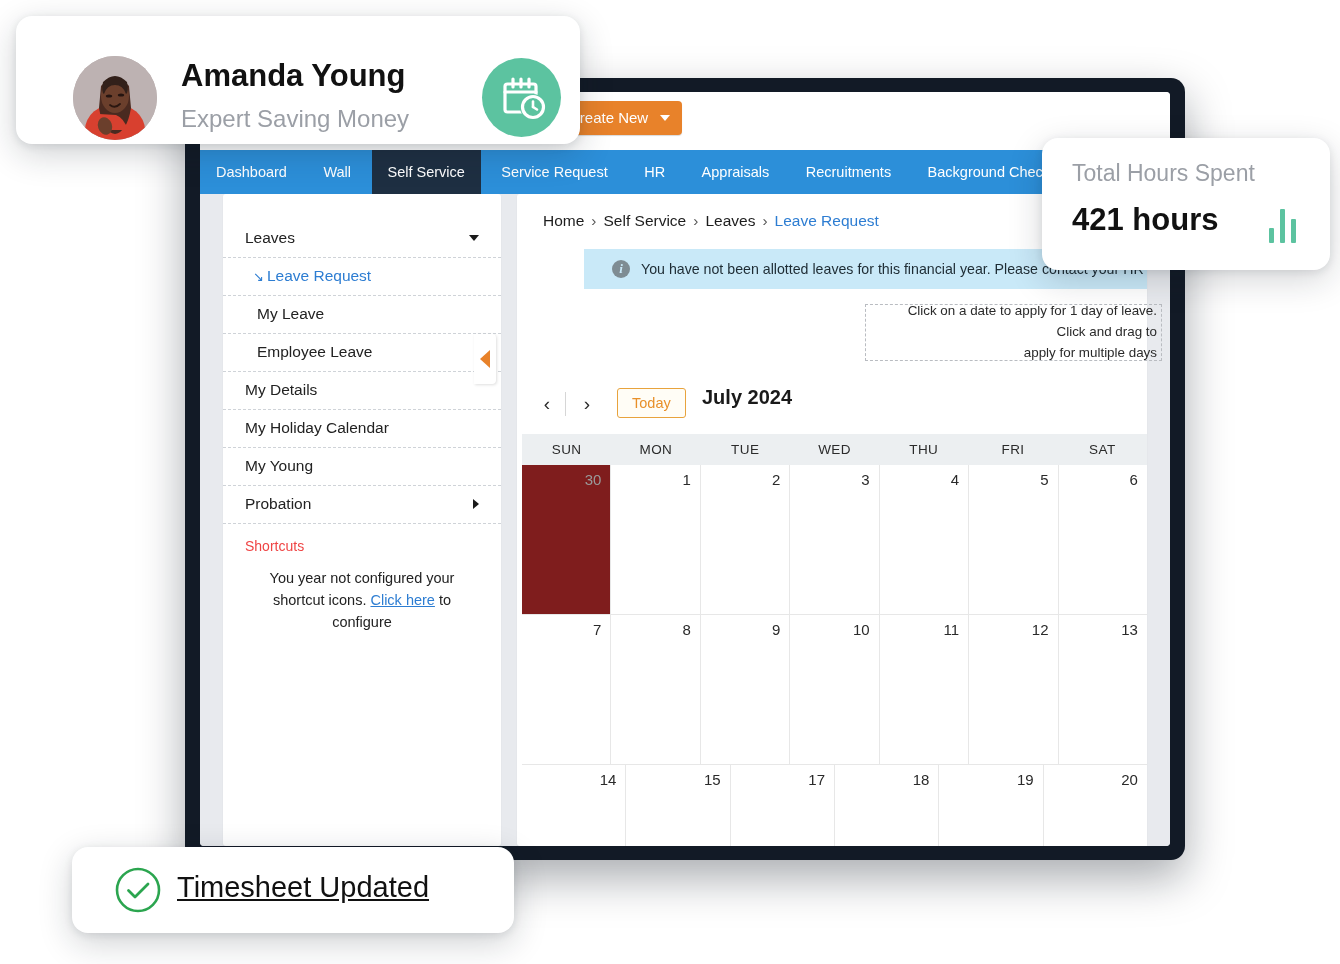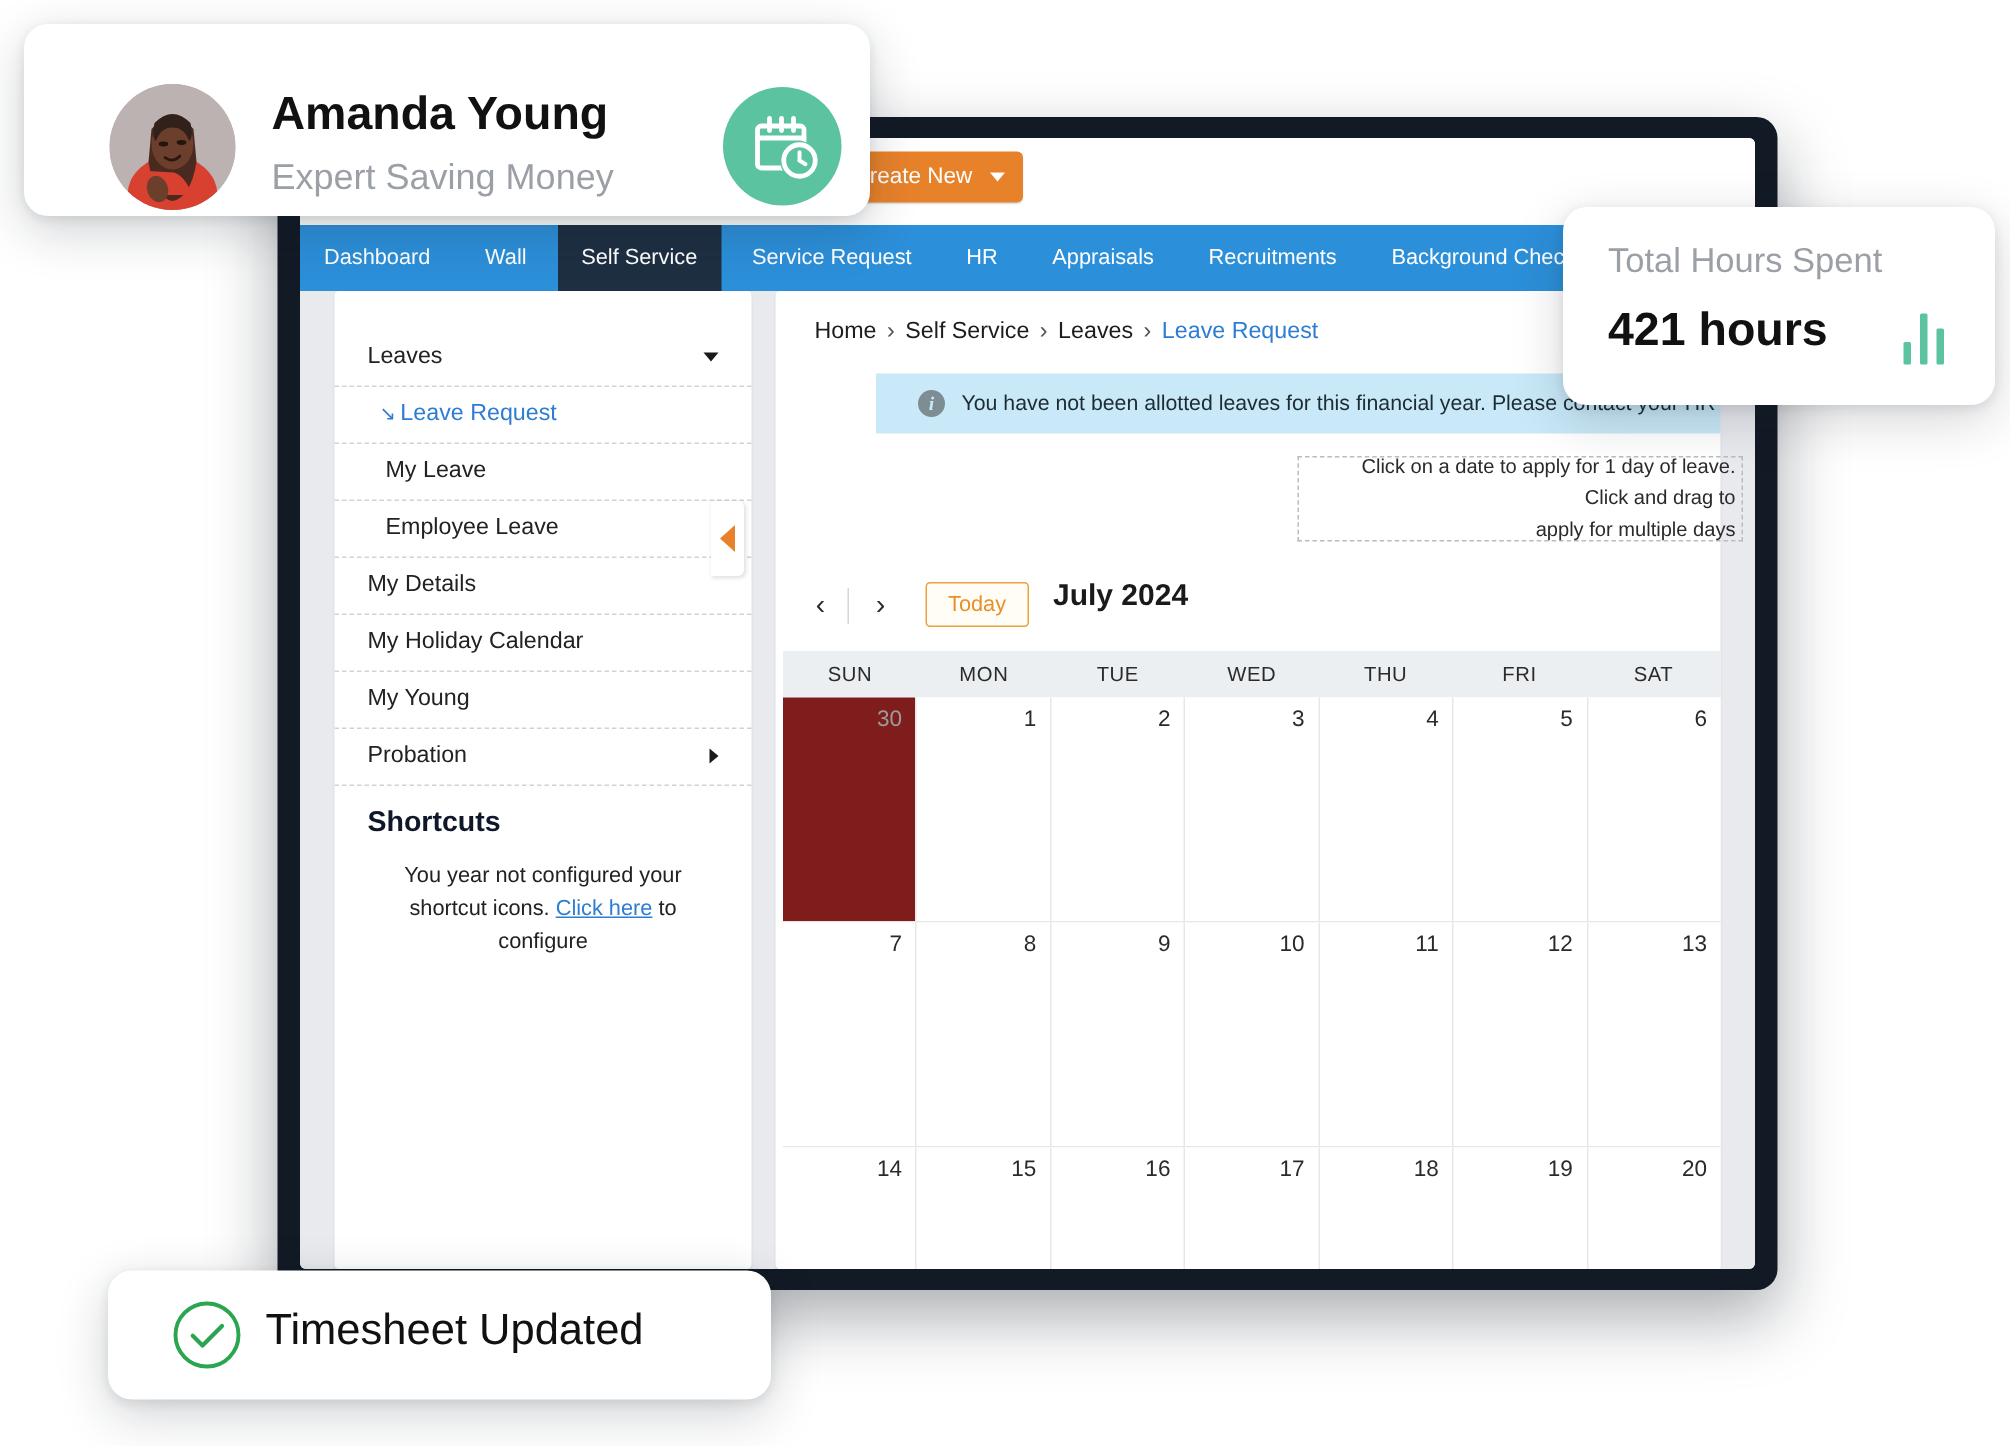--- a/index.html
+++ b/index.html
@@ -69,21 +69,21 @@
   .menu-caret-down{
     position:absolute;right:22px;top:15px;width:0;height:0;
     border-left:5px solid transparent;border-right:5px solid transparent;border-top:6px solid #1a1a1a;
   }
   .menu-caret-right{
     position:absolute;right:22px;top:13px;width:0;height:0;
     border-top:5px solid transparent;border-bottom:5px solid transparent;border-left:6px solid #1a1a1a;
   }
   .sub-arrow{display:inline-block;color:#2d7dd2;font-size:13px;margin-right:3px;}
   #shortcuts-block{padding:14px 22px 0 22px;}
-  #shortcuts-title{font-size:19px;font-weight:bold;color:#0f172a;margin-bottom:13px;}
+  #shortcuts-title{font-size:14px;font-weight:normal;color:#ef4444;margin-bottom:13px;}
   #shortcuts-text{font-size:14.5px;color:#222;text-align:center;line-height:1.52;padding:0 10px;}
   #shortcuts-link{color:#2d7dd2;text-decoration:underline;cursor:pointer;}
   
   #sidebar-collapse{
     position:absolute;left:274px;top:140px;width:22px;height:50px;
     background:#ffffff;border-radius:0 4px 4px 0;box-shadow:1px 1px 3px rgba(0,0,0,.13);
     cursor:pointer;
   }
   #sidebar-collapse-tri{
     position:absolute;left:6px;top:16px;width:0;height:0;
@@ -177,21 +177,21 @@
   #hours-chart-icon{position:absolute;left:227px;top:71px;width:36px;height:34px;}
   .hbar{position:absolute;bottom:0;width:5px;background:#5cc3a0;border-radius:1px;}
 
   
   #toast-card{
     position:absolute;left:72px;top:847px;width:442px;height:86px;
     background:#ffffff;border-radius:16px;
     box-shadow:0 10px 34px rgba(22,28,40,.20),0 2px 8px rgba(22,28,40,.10);
   }
   #toast-icon{position:absolute;left:42px;top:19px;width:48px;height:48px;}
-  #toast-text{position:absolute;left:105px;top:24px;font-size:29px;color:#111;}
+  #toast-text{position:absolute;left:105px;top:24px;font-size:29px;color:#111;text-decoration:underline;}
 </style>
 </head>
 <body>
 
 <div id="app-window">
   <div id="app-window-inner">
 
     <div id="topbar">
       <button id="create-new-btn">
         <span>Create New</span>
@@ -303,21 +303,20 @@
             <div class="cal-cell">9</div>
             <div class="cal-cell">10</div>
             <div class="cal-cell">11</div>
             <div class="cal-cell">12</div>
             <div class="cal-cell">13</div>
           </div>
 
           <div class="cal-week">
             <div class="cal-cell">14</div>
             <div class="cal-cell">15</div>
-            <div class="cal-cell">16</div>
             <div class="cal-cell">17</div>
             <div class="cal-cell">18</div>
             <div class="cal-cell">19</div>
             <div class="cal-cell">20</div>
           </div>
         </div>
 
       </div>
     </div>
   </div>

